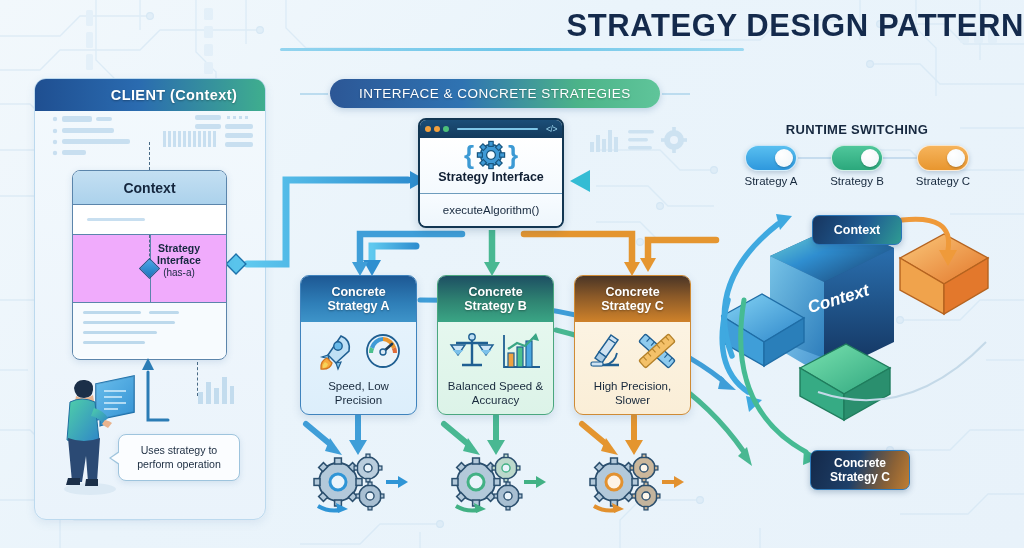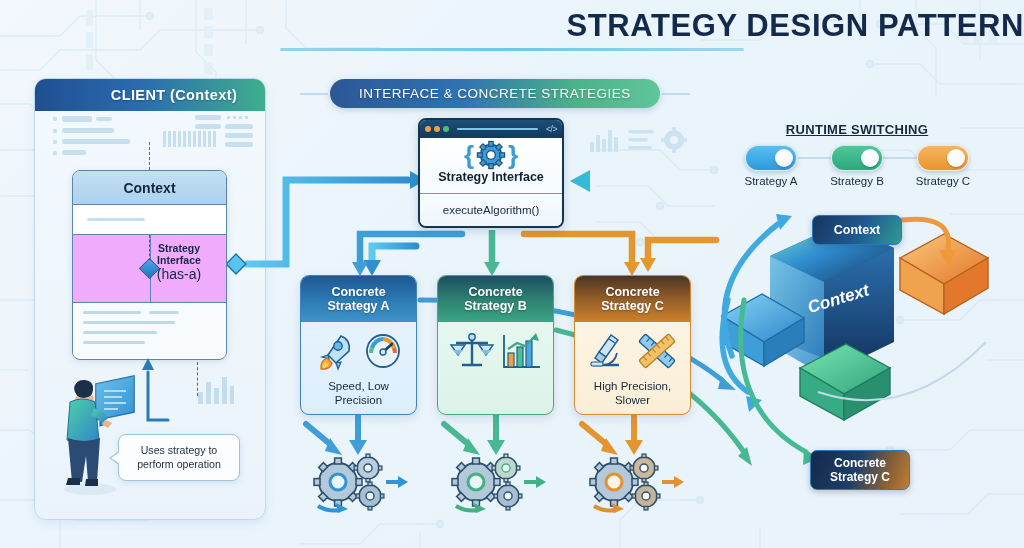--- a/index.html
+++ b/index.html
@@ -82,21 +82,21 @@
     font-size: 14px; font-weight: bold; color: #14263d;
   }
   #uml .uml-sec1 { height: 30px; border-bottom: 1.5px solid #5b85ab; position: relative; background:#fff; }
   #uml .uml-sec2 { height: 68px; border-bottom: 1.5px solid #5b85ab; position: relative; background:#f0abfc; }
   #uml .uml-sec3 { position: relative; height: 54px; background:#f7fbfe; }
   .uml-divline { position: absolute; left: 50%; top: 0; width: 1.5px; height: 100%; background:#5b85ab; }
   .strat-ref {
     position: absolute; right: 4px; top: 8px; width: 86px; text-align: center;
     font-size: 10.5px; font-weight: bold; color: #16283f; line-height: 1.12;
   }
-  .strat-ref .sub { font-weight: normal; font-size: 14px; }
+  .strat-ref .sub { font-weight: normal; font-size: 10px; }
   .diamond {
     position: absolute; width: 15px; height: 15px;
     background: linear-gradient(135deg,#4ba8e8,#1c72bb);
     border: 1.3px solid #17537f; transform: rotate(45deg);
   }
   .dashv { position:absolute; width:0; border-left:1.6px dashed #4a6b86; }
 
   
   #iface {
     position: absolute; z-index: 6; left: 418px; top: 118px; width: 146px; height: 110px;
@@ -141,21 +141,21 @@
   #card-a { left: 300px; border-color:#3f83bd; background: linear-gradient(180deg,#eaf5fd,#dceefb); }
   #card-a .hd { background: linear-gradient(180deg,#1d5894 0%,#2f7fb8 60%,#3e94c9 100%); }
   #card-b { left: 437px; border-color:#4aa77f; background: linear-gradient(180deg,#eafaf2,#dcf3e8); }
   #card-b .hd { background: linear-gradient(180deg,#1d4f63 0%,#2f8472 55%,#3aa585 100%); }
   #card-c { left: 574px; border-color:#cf8b35; background: linear-gradient(180deg,#fdf6e8,#faeed7); }
   #card-c .hd { background: linear-gradient(180deg,#4a3526 0%,#8c5a28 45%,#cf822a 100%); }
 
   
   .rs-title {
     position:absolute; z-index:5; left: 716px; top: 122px; width: 282px;
-    text-align:center; font-size: 13px; font-weight:bold; color:#16283f; letter-spacing:.3px;text-decoration:underline;
+    text-align:center; font-size: 13px; font-weight:bold; color:#16283f; letter-spacing:.3px;
   }
   .toggles { position:absolute; z-index:5; left: 728px; top: 145px; width: 258px;
              display:flex; justify-content:space-around; }
   .tgwrap { width: 76px; text-align:center; }
   .tg {
     width: 52px; height: 26px; border-radius: 13px; margin: 0 auto;
     position: relative; border: 1.5px solid rgba(255,255,255,.75);
     box-shadow: 0 2px 5px rgba(50,90,130,.28);
   }
   .tg .knob {
@@ -628,20 +628,21 @@
       </svg>
       <svg width="42" height="44" viewBox="0 0 42 44">
         <path d="M4 6 V38 H40" stroke="#1f5f92" stroke-width="1.8" fill="none"></path>
         <rect x="8" y="24" width="6" height="14" fill="#f0a23f" stroke="#1f5f92" stroke-width="1.2"></rect>
         <rect x="17" y="18" width="6" height="20" fill="#4cc08c" stroke="#1f5f92" stroke-width="1.2"></rect>
         <rect x="26" y="12" width="6" height="26" fill="#4aa8e0" stroke="#1f5f92" stroke-width="1.2"></rect>
         <path d="M8 20 L17 14 L25 17 L36 6" stroke="#3aa585" stroke-width="2.2" fill="none"></path>
         <path d="M36 4 l3 8 l-8 -2 Z" fill="#3aa585"></path>
       </svg>
     </div>
+    <div class="cap">Balanced Speed &amp; Accuracy</div>
   </div>
 
   <div class="scard" id="card-c">
     <div class="hd">
       <span>Concrete</span>
       <span>Strategy C</span>
     </div>
     <div class="icons">
       <svg width="44" height="44" viewBox="0 0 44 44">
         <path d="M26 6 l7 5 l-12 17 l-7 -5 Z" fill="#cfe3f2" stroke="#1f5f92" stroke-width="1.5"></path>

